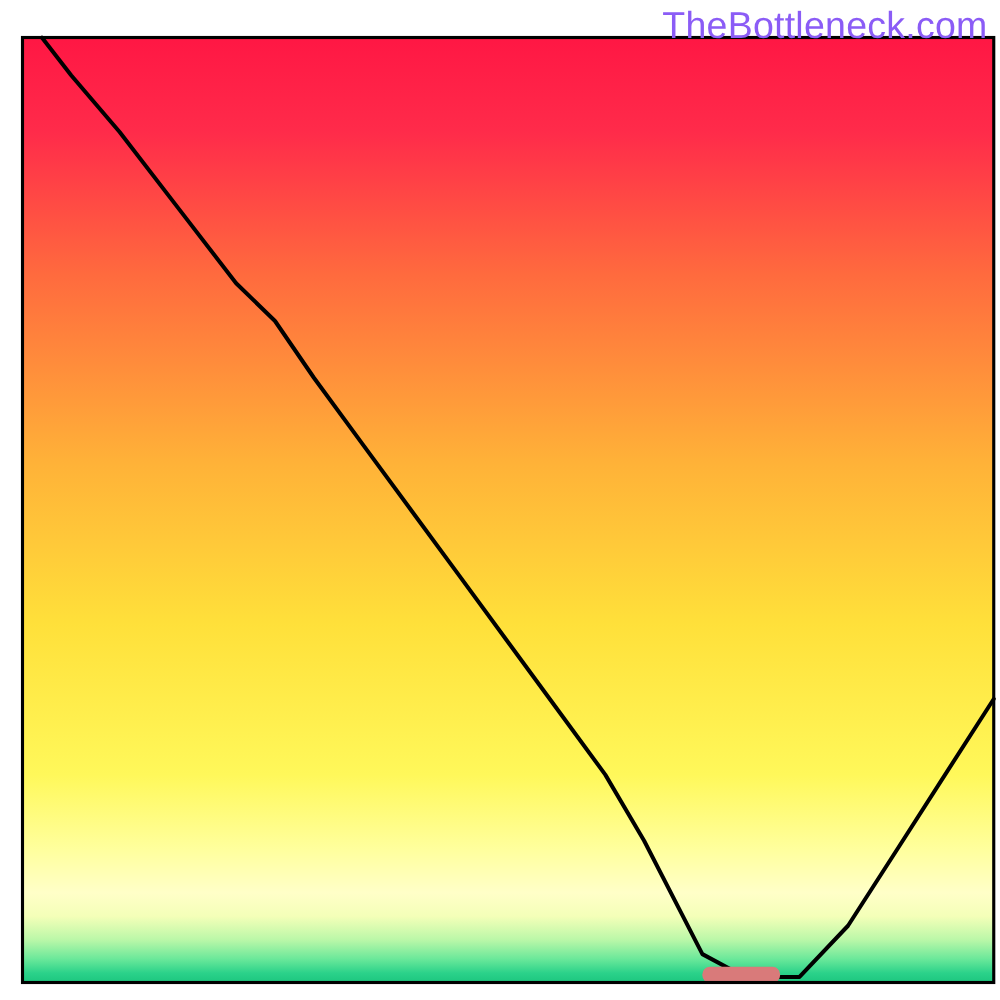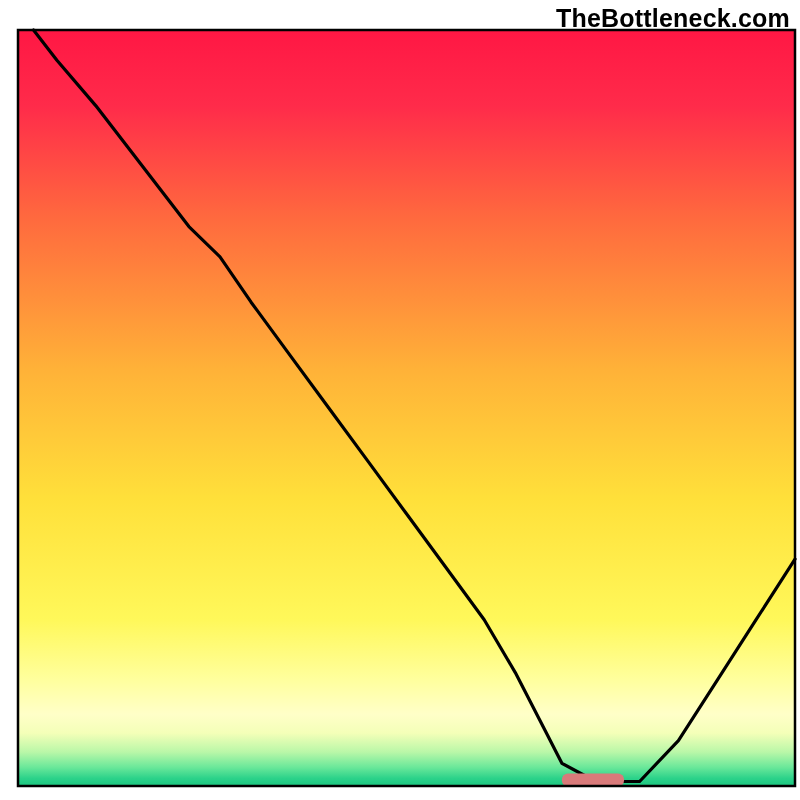--- a/index.html
+++ b/index.html
@@ -13,23 +13,23 @@
   }
   .chart-container {
     position: relative;
     width: 800px;
     height: 800px;
   }
   .watermark {
     position: absolute;
     top: 4px;
     right: 10px;
-    font-size: 25px;
-    font-weight: bold;
-    color: #000000;
+    font-size: 30px;
+    font-weight: normal;
+    color: #8b5cf6;
     letter-spacing: 0.2px;
     z-index: 10;
   }
   svg {
     display: block;
   }
 </style>
 </head>
 <body>
 

